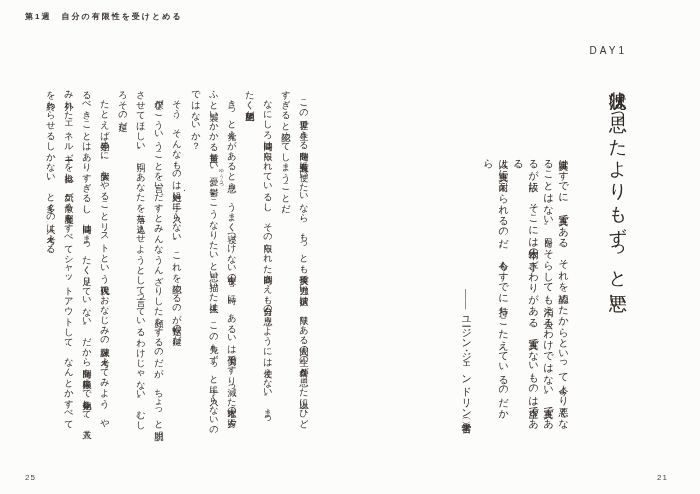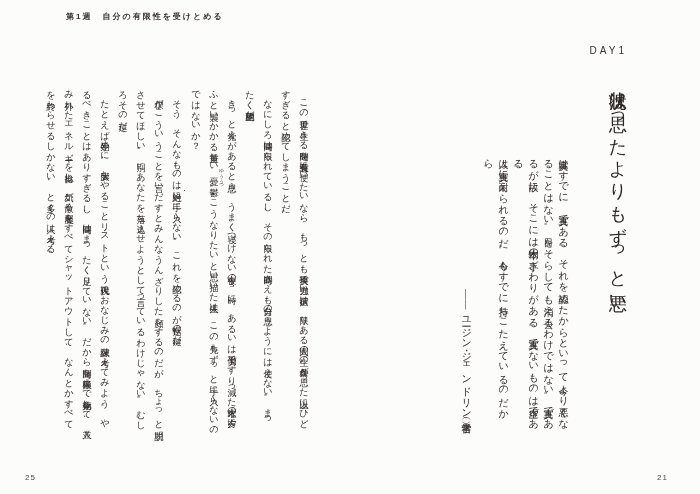--- a/index.html
+++ b/index.html
@@ -18,21 +18,20 @@
     text-orientation:mixed;
     line-break:strict;
     word-break:normal;
   }
 
   
   .running-header{
     position:absolute;top:11px;left:25px;
     font-size:8px;font-weight:600;letter-spacing:2px;
     color:#37322f;
-    margin-left:41px;
   }
   .page-number{
     position:absolute;top:473px;
     font-size:8px;letter-spacing:1px;color:#4d4945;
   }
   .page-number-left{left:25px;}
   .page-number-right{right:32px;}
 
   
   .day-label{

